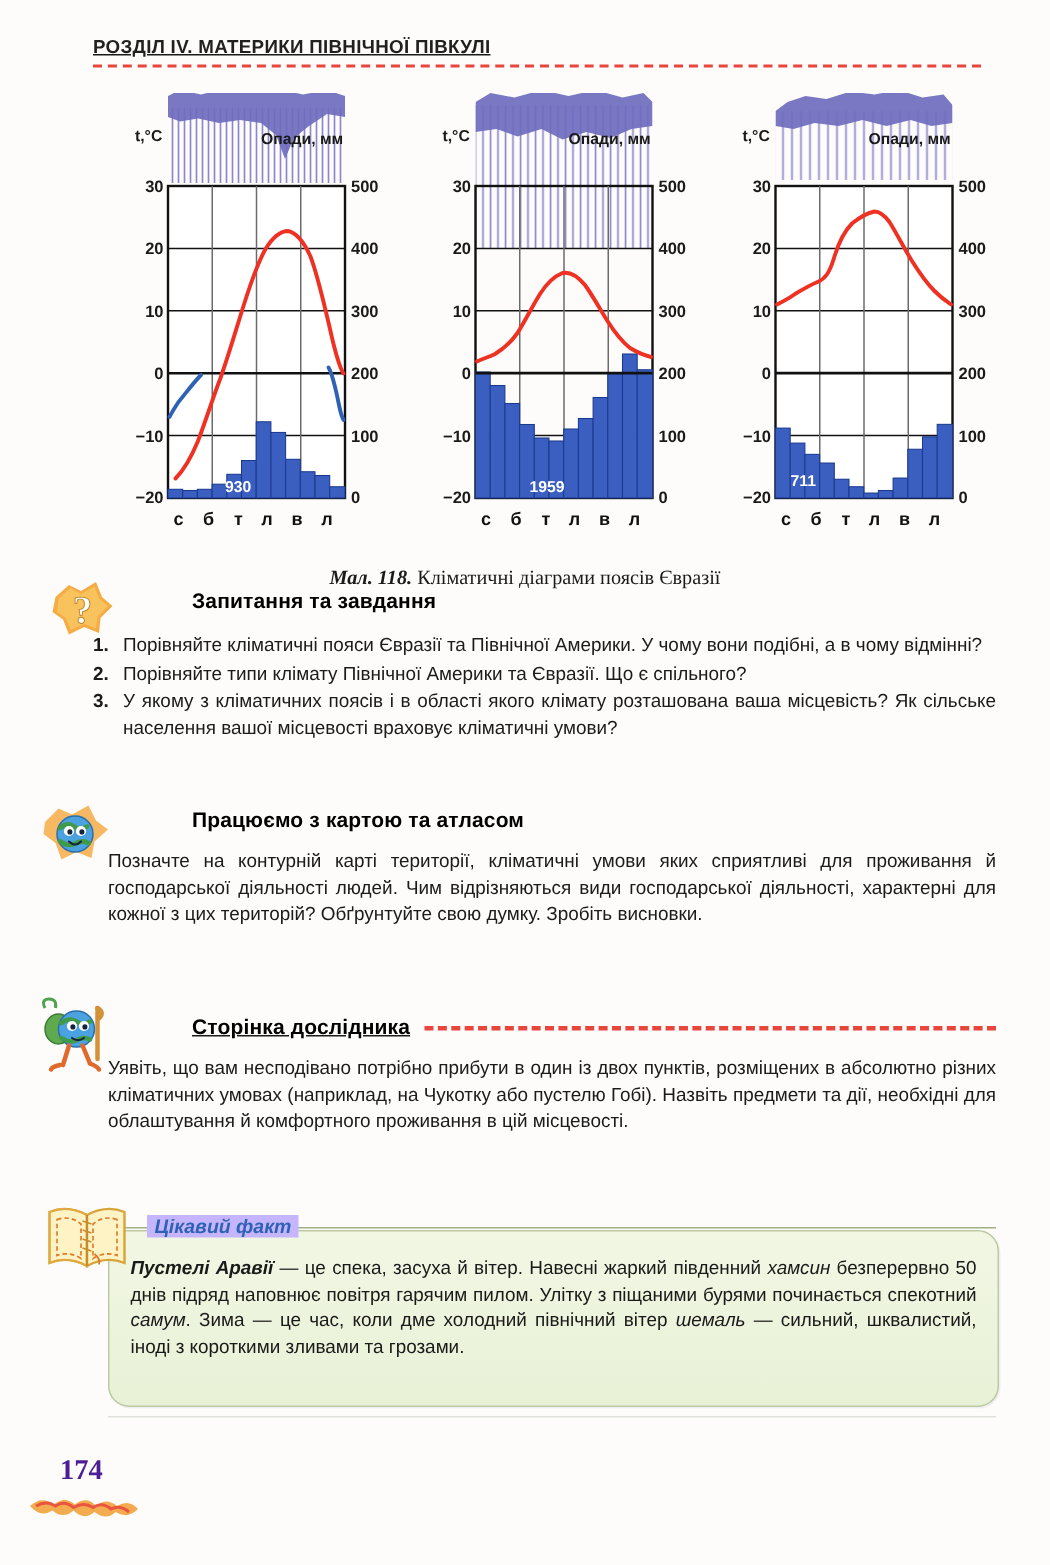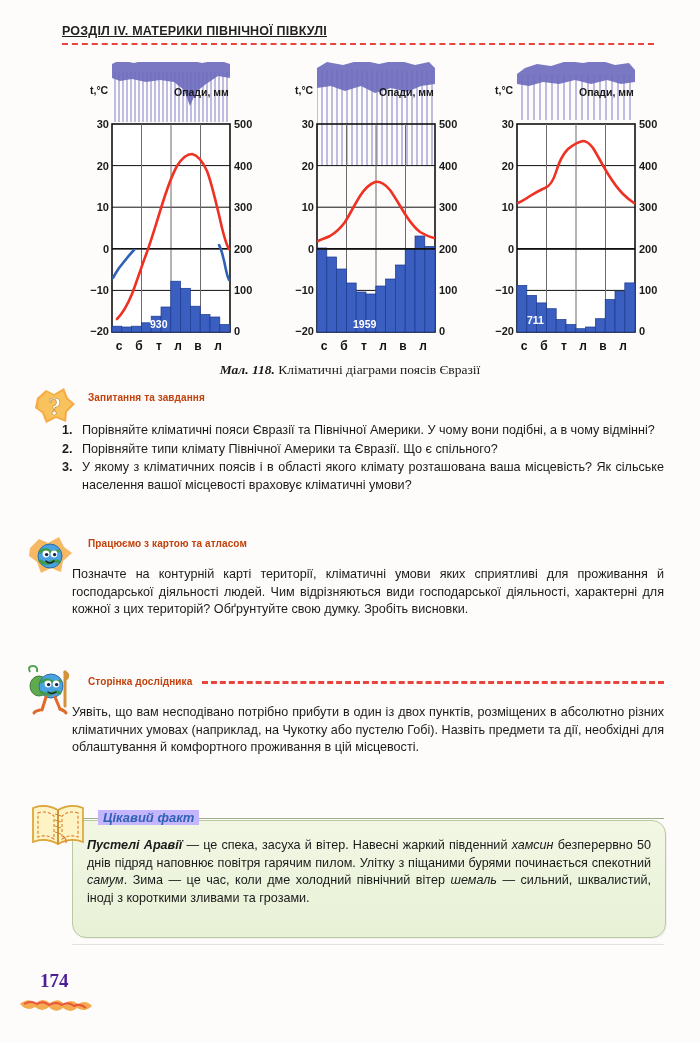--- a/index.html
+++ b/index.html
@@ -59,41 +59,42 @@
   }
   .climo.c1 { left: 86px; }
   .climo.c2 { left: 291px; }
   .climo.c3 { left: 491px; }
 
   .climo svg { display: block; }
 
   .cap {
     position: absolute;
     left: 0;
-    top: 362px;
+    top: 377px;
     width: 700px;
     text-align: center;
     font-family: "Liberation Serif", serif;
     font-size: 13.5px;
     color: #1a1a1a;
   }
   .cap b { font-style: italic; font-weight: bold; }
 
   
   .sec-head {
     position: absolute;
     display: flex;
     align-items: center;
   }
   .sec-title {
-    font-size: 10px;
+    font-size: 14px;
     font-weight: bold;
-    color: #c2410c;
+    color: #000000;
     letter-spacing: 0.1px;
     white-space: nowrap;
+    margin-left: 40px;
   }
   .sec-dash {
     flex: 1;
     height: 0;
     border-top: 3px dashed #e8453c;
     margin-left: 10px;
     margin-top: 2px;
   }
   .icon-badge {
     position: absolute;
@@ -528,21 +529,21 @@
       <circle cx="32" cy="24" r="3.4" fill="#ffffff"></circle>
       <circle cx="24.6" cy="24.6" r="1.7" fill="#15233d"></circle>
       <circle cx="32.6" cy="24.6" r="1.7" fill="#15233d"></circle>
       <path d="M24 32 q4 3 8 0" stroke="#15233d" stroke-width="1.4" fill="none" stroke-linecap="round"></path>
       <path d="M41 12 L41 46" stroke="#d3913a" stroke-width="3" stroke-linecap="round"></path>
       <path d="M41 12 q5 3 1 7" stroke="#d3913a" stroke-width="3" fill="none" stroke-linecap="round"></path>
       <path d="M22 37 L18 50 M31 37 L36 49" stroke="#e06a2c" stroke-width="3" stroke-linecap="round"></path>
       <path d="M16 50 q-5 1 -6 3 M36 49 q5 2 6 4" stroke="#e06a2c" stroke-width="3" fill="none" stroke-linecap="round"></path>
     </svg>
   </div>
-  <div class="sec-head" style="left:88px; top:676px; width:576px;">
+  <div class="sec-head" style="left:88px; top:676px; width:576px;text-decoration:underline;">
     <div class="sec-title">Сторінка дослідника</div>
     <div class="sec-dash"></div>
   </div>
   <div class="body-text" style="left:72px; top:704px; width:592px;">Уявіть, що вам несподівано потрібно прибути в один із двох пунктів, розміщених в абсолютно різних кліматичних умовах (наприклад, на Чукотку або пустелю Гобі). Назвіть предмети та дії, необхідні для облаштування й комфортного проживання в цій місцевості.</div>
 
   <div class="fact-rule"></div>
   <div class="fact-book">
     <svg width="56" height="50" viewBox="0 0 56 50">
       <path d="M3 8 q12 -5 25 2 L28 44 q-13 -7 -25 -2 Z" fill="#fdf3c4" stroke="#d8a33a" stroke-width="1.6"></path>
       <path d="M53 8 q-12 -5 -25 2 L28 44 q13 -7 25 -2 Z" fill="#fdf3c4" stroke="#d8a33a" stroke-width="1.6"></path>

